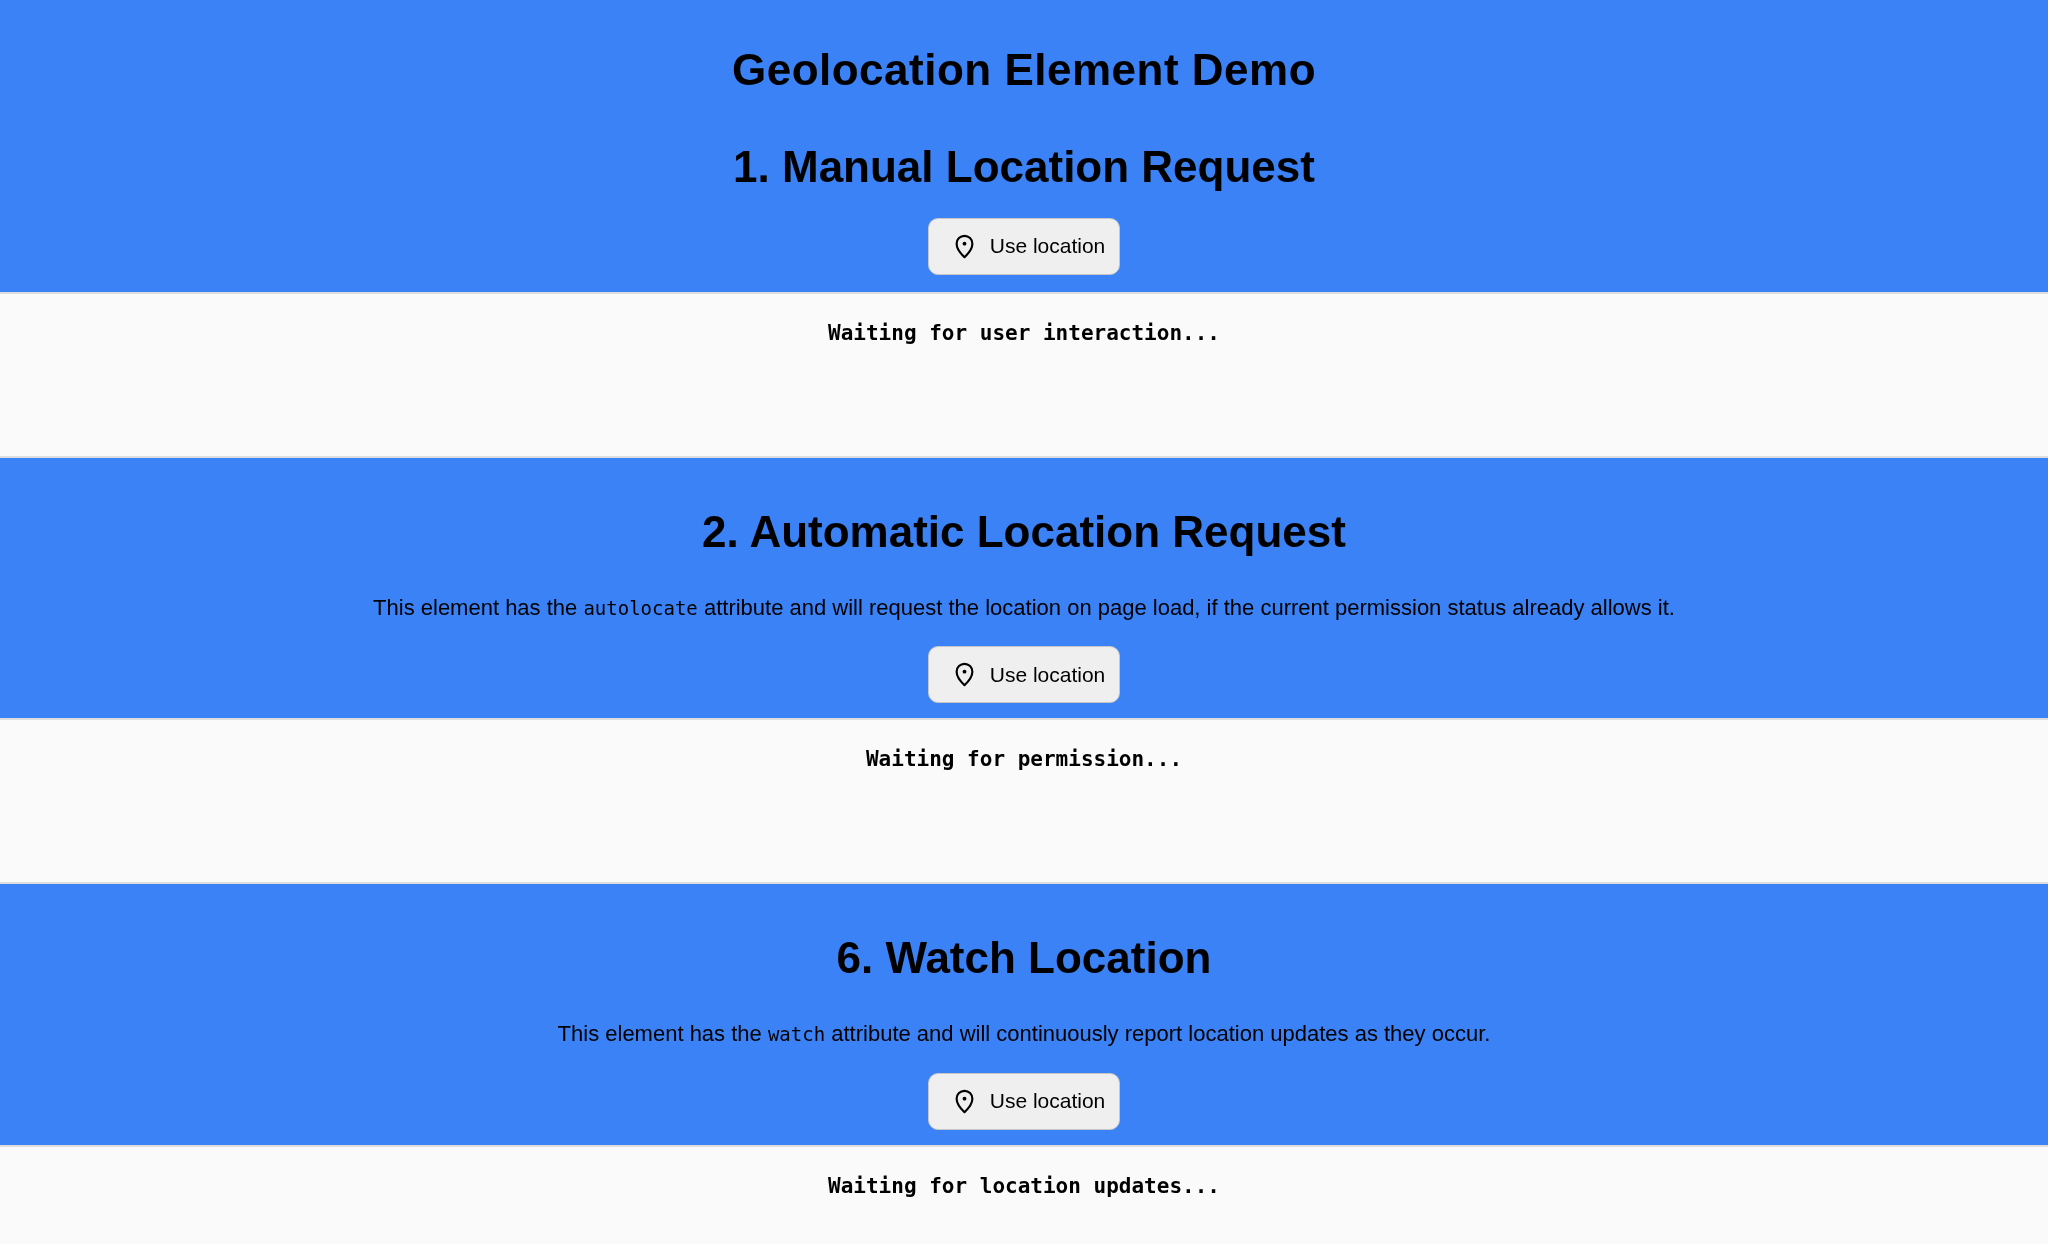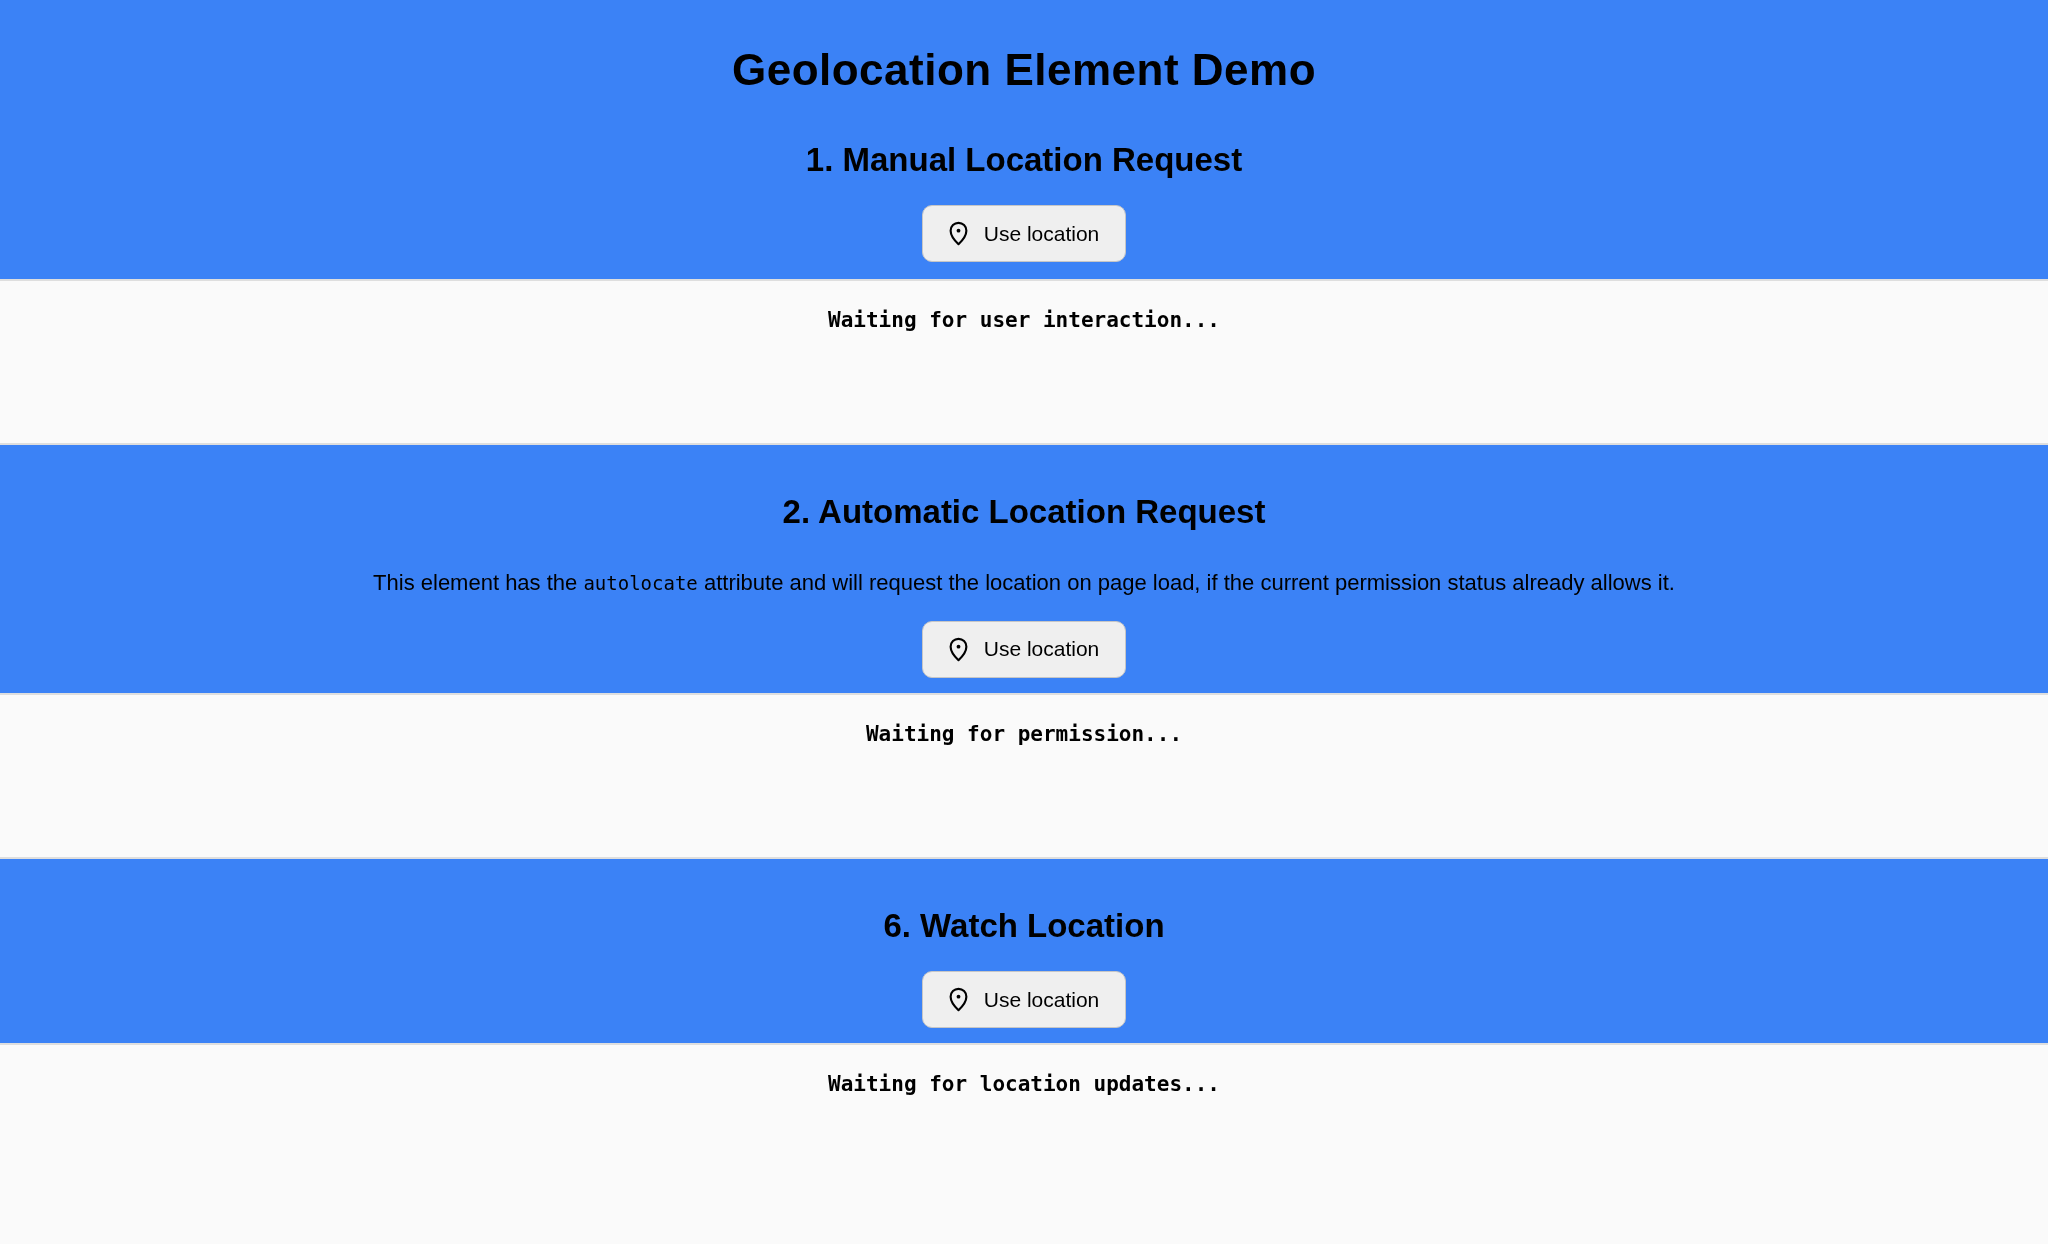--- a/index.html
+++ b/index.html
@@ -30,21 +30,21 @@
   }
 
   h1 {
     font-size: 44px;
     font-weight: bold;
     margin: 0;
     line-height: 1.16;
     letter-spacing: 0.5px;
   }
   h2 {
-    font-size: 33px;
+    font-size: 44px;
     font-weight: bold;
     margin: 46px 0 0 0;
     line-height: 1.16;
   }
   .demo:not(.demo-first) h2 { margin-top: 16px; }
 
   p.desc {
     font-size: 22px;
     margin: 38px 0 0 0;
     line-height: 1.15;
@@ -58,21 +58,21 @@
     margin-top: 26px;
     display: inline-flex;
     align-items: center;
     gap: 12px;
     font-family: "Liberation Sans", sans-serif;
     font-size: 21px;
     color: #000;
     background: #efefef;
     border: 1.5px solid #c6c6c6;
     border-radius: 10px;
-    padding: 14px 26px 14px 22px;
+    padding: 14px 14px 14px 22px;
     cursor: pointer;
     line-height: 1.15;
   }
   button.use-location .icon {
     display: inline-flex;
     width: 27px;
     height: 27px;
   }
   button.use-location svg { width: 100%; height: 100%; }
 
@@ -124,20 +124,21 @@
       </span>
       <span>Use location</span>
     </button>
   </section>
   <div class="output">
     <span class="status">Waiting for permission...</span>
   </div>
 
   <section class="demo">
     <h2>6. Watch Location</h2>
+    <p class="desc"><span>This element has the </span><code>watch</code><span> attribute and will continuously report location updates as they occur.</span></p>
     <button class="use-location">
       <span class="icon">
         <svg viewBox="0 0 24 24" fill="none" stroke="#000" stroke-width="1.9" stroke-linecap="round" stroke-linejoin="round">
           <path d="M12 21.5 C12 21.5 5 14.8 5 9.5 A7 7 0 1 1 19 9.5 C19 14.8 12 21.5 12 21.5 Z"></path>
           <circle cx="12" cy="9.5" r="1.7" fill="#000" stroke="none"></circle>
         </svg>
       </span>
       <span>Use location</span>
     </button>
   </section>

